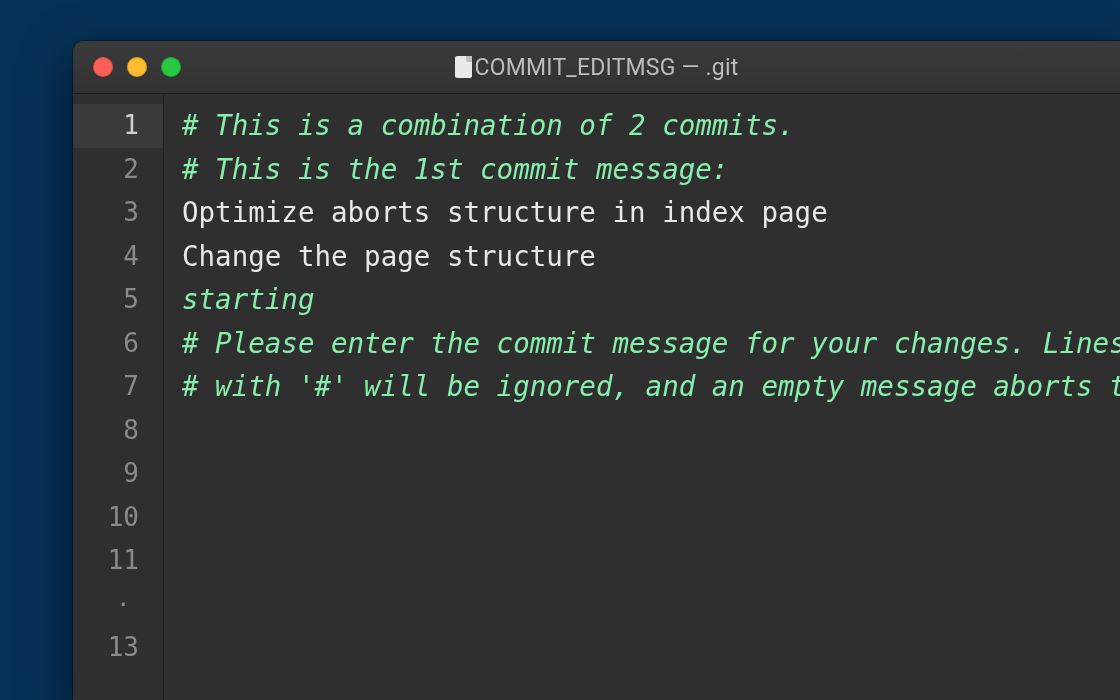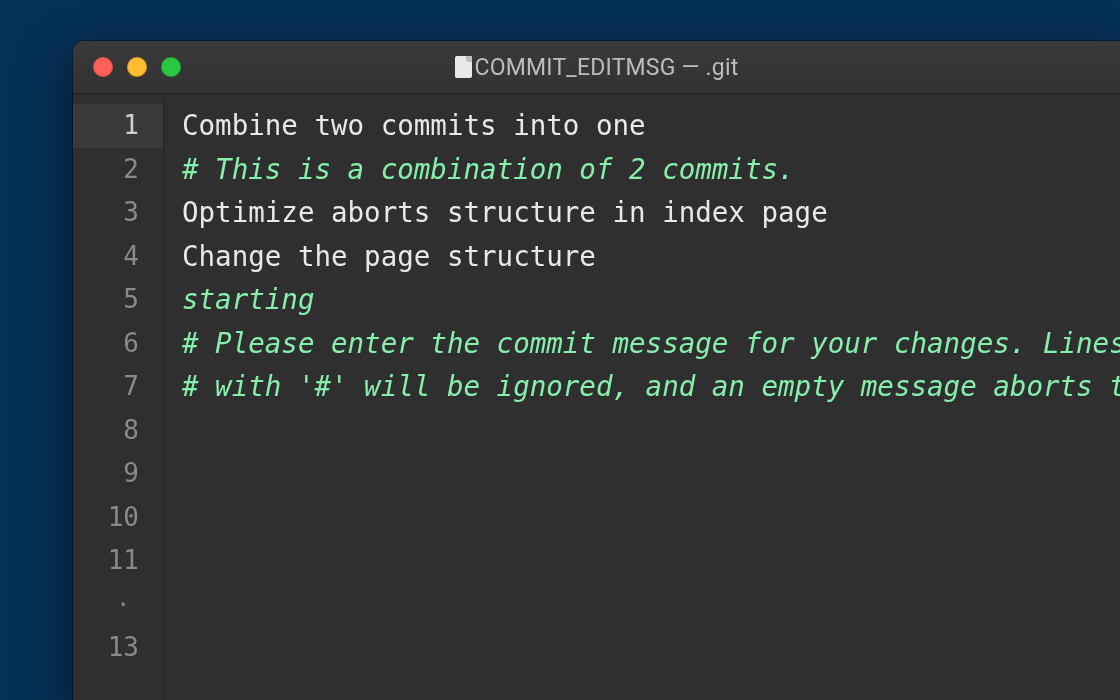--- a/index.html
+++ b/index.html
@@ -167,23 +167,23 @@
       <div class="ln ln-wrap">7</div>
       <div class="ln ln-wrap">8</div>
       <div class="ln ln-wrap">9</div>
       <div class="ln ln-wrap">10</div>
       <div class="ln ln-wrap">11</div>
       <div class="dot-ln ln-wrap">·</div>
       <div class="ln ln-wrap">13</div>
     </div>
 
     <div class="code">
-      <div class="codeline">Combine two commits into one</div>
       <div class="codeline"></div>
       <div class="codeline comment"># This is a combination of 2 commits.</div>
+      <div class="codeline comment"># This is the 1st commit message:</div>
       <div class="codeline"></div>
       <div class="codeline">Optimize aborts structure in index page</div>
       <div class="codeline"></div>
       <div class="codeline"></div>
       <div class="codeline">Change the page structure</div>
       <div class="codeline"></div>
       <div class="codeline comment wrap-cont">starting</div>
       <div class="codeline comment"># Please enter the commit message for your changes. Lines</div>
       <div class="codeline comment"># with '#' will be ignored, and an empty message aborts the</div>
     </div>

